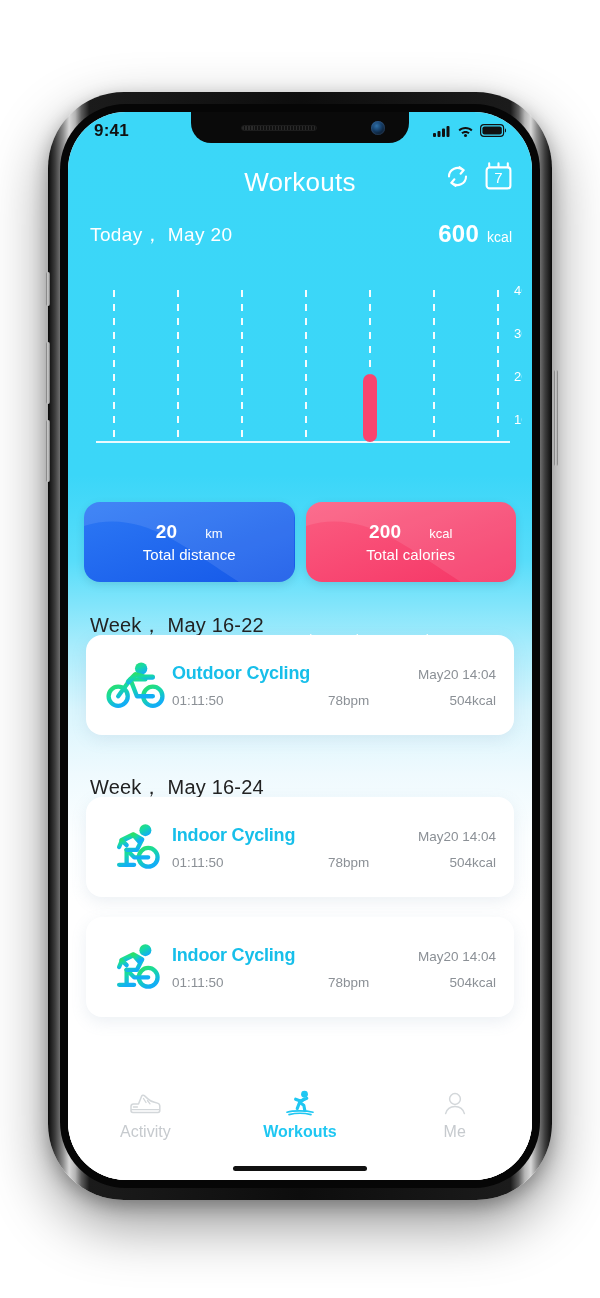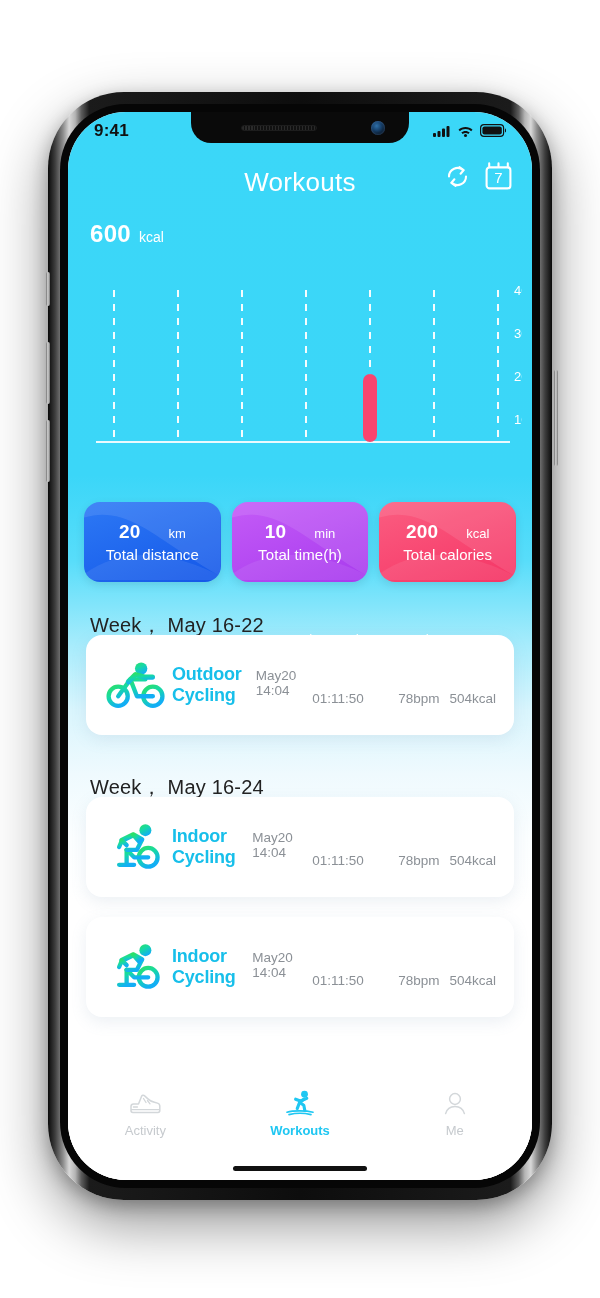--- a/index.html
+++ b/index.html
@@ -138,36 +138,36 @@
     position:absolute; left:22px;
     font-size:20px; color:#222; letter-spacing:.2px;
   }
   .wcard {
     position:absolute; left:18px; right:18px; height:100px;
     background:#fff; border-radius:16px;
     box-shadow:0 5px 16px rgba(120,150,175,.14);
     display:flex; align-items:center; padding:0 14px;
   }
   .wicon { width:72px; display:flex; align-items:center; justify-content:center; }
-  .wbody { flex:1; display:flex; gap:9px; padding-right:4px; }
+  .wbody { flex:1; display:flex; flex-direction:column; gap:9px; padding-right:4px; }
   .wrow1 { display:flex; align-items:baseline; justify-content:space-between; }
   .wtitle { font-size:18px; font-weight:700; color:#17BFEA; letter-spacing:-.2px; }
   .wdate { font-size:13.5px; color:#8b9096; }
   .wrow2 { display:flex; align-items:flex-end; justify-content:space-between; color:#8b9096; font-size:13.5px; }
   .wrow2 span:nth-child(1) { width:86px; }
   .wrow2 span:nth-child(2) { flex:1; text-align:center; padding-right:10px; }
 
   
   .tabbar {
     position:absolute; bottom:0; left:0; right:0; height:98px;
     background:#fff;
     display:flex; align-items:flex-start; padding-top:8px;
   }
   .tab { flex:1; display:flex; flex-direction:column; align-items:center; gap:5px; }
-  .tab-label { font-size:13px; color:#c6cace; }
+  .tab-label { font-size:16px; color:#c6cace; }
   .tab.active .tab-label { color:#1FC7F2; font-weight:700; }
   .home-ind {
     position:absolute; bottom:9px; left:50%; transform:translateX(-50%);
     width:134px; height:5px; border-radius:3px; background:#111;
   }
 </style>
 </head>
 <body>
 
 <div class="stage">
@@ -220,20 +220,21 @@
         <path d="M11.6 22.8l-4.3-2.9 3.1-3.6" fill="none" stroke="#fff" stroke-width="2.1" stroke-linecap="round" stroke-linejoin="round"></path>
       </svg>
       <svg width="27" height="28" viewBox="0 0 27 28">
         <rect x="1.6" y="5.4" width="23.8" height="21" rx="3" fill="none" stroke="#fff" stroke-width="2.1"></rect>
         <path d="M4.2 1.4v3.2M13.5 1.4v3.2M22.8 1.4v3.2" stroke="#fff" stroke-width="2.1" stroke-linecap="round"></path>
         <text x="13.5" y="21.4" text-anchor="middle" font-family="Liberation Sans, sans-serif" font-size="15" font-weight="400" fill="#fff">7</text>
       </svg>
     </div>
 
     <div class="today-row">
+      <div class="today-label">Today，  May 20</div>
       <div class="kcal-wrap">
         <span class="kcal-num">600</span>
         <span class="kcal-unit">kcal</span>
       </div>
     </div>
 
     <div class="chart">
       <svg width="444" height="190" viewBox="0 0 444 190">
         <g>
           <line x1="36" y1="8" x2="36" y2="160" stroke="#ffffff" stroke-width="2" stroke-dasharray="7 7" opacity=".95"></line>
@@ -271,31 +272,20 @@
           <path d="M0 16 C34 5 62 26 92 46 C112 59 128 70 140 76 L140 0 L0 0 Z" fill="#ffffff" opacity=".10"></path>
           <path d="M0 74 C30 52 66 50 100 60 C120 66 132 72 140 76 L140 80 L0 80 Z" fill="#ffffff" opacity=".08"></path>
         </svg>
         <div class="stat-top">
           <span class="stat-val">20</span>
           <span class="stat-unit">km</span>
         </div>
         <div class="stat-label">Total distance</div>
       </div>
 
-      <div class="stat-card" style="background:linear-gradient(160deg,#C45CF7 0%,#A83AEE 100%)">
-        <svg class="wave" viewBox="0 0 140 80" preserveAspectRatio="none">
-          <path d="M0 16 C34 5 62 26 92 46 C112 59 128 70 140 76 L140 0 L0 0 Z" fill="#ffffff" opacity=".10"></path>
-          <path d="M0 74 C30 52 66 50 100 60 C120 66 132 72 140 76 L140 80 L0 80 Z" fill="#ffffff" opacity=".08"></path>
-        </svg>
-        <div class="stat-top">
-          <span class="stat-val">10</span>
-          <span class="stat-unit">min</span>
-        </div>
-        <div class="stat-label">Total time(h)</div>
-      </div>
 
       <div class="stat-card" style="background:linear-gradient(160deg,#FB5E81 0%,#F53465 100%)">
         <svg class="wave" viewBox="0 0 140 80" preserveAspectRatio="none">
           <path d="M0 16 C34 5 62 26 92 46 C112 59 128 70 140 76 L140 0 L0 0 Z" fill="#ffffff" opacity=".10"></path>
           <path d="M0 74 C30 52 66 50 100 60 C120 66 132 72 140 76 L140 80 L0 80 Z" fill="#ffffff" opacity=".08"></path>
         </svg>
         <div class="stat-top">
           <span class="stat-val">200</span>
           <span class="stat-unit">kcal</span>
         </div>

